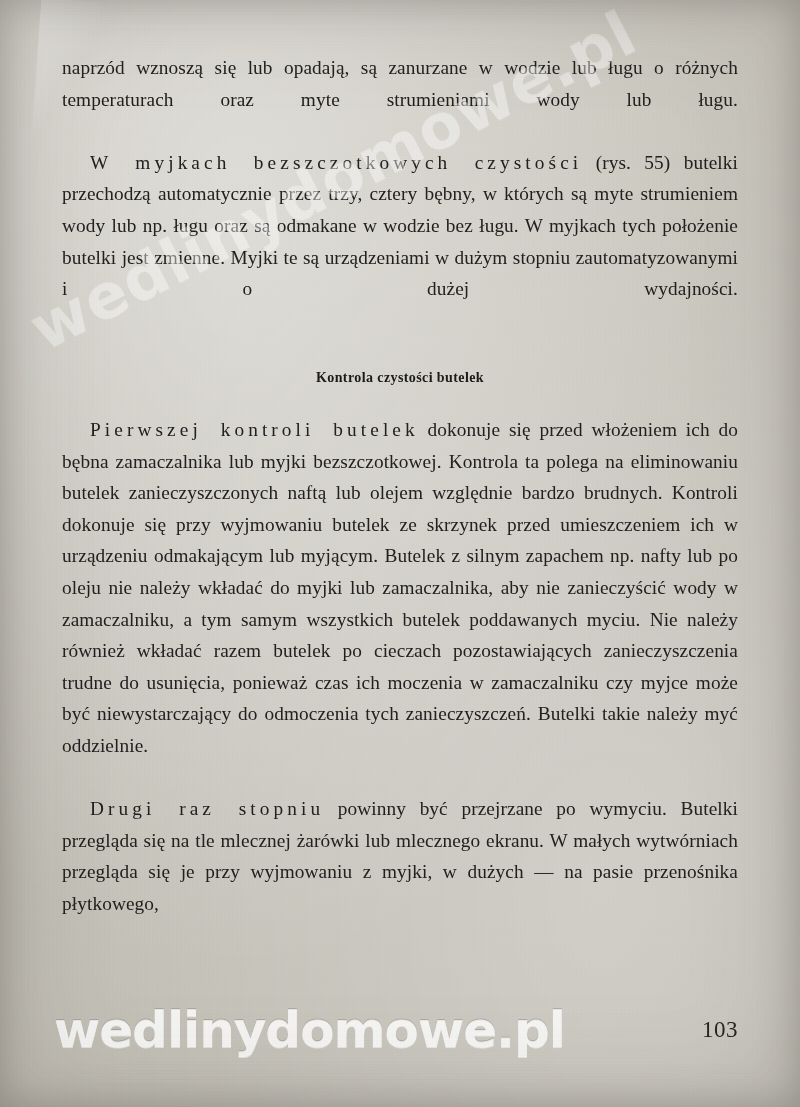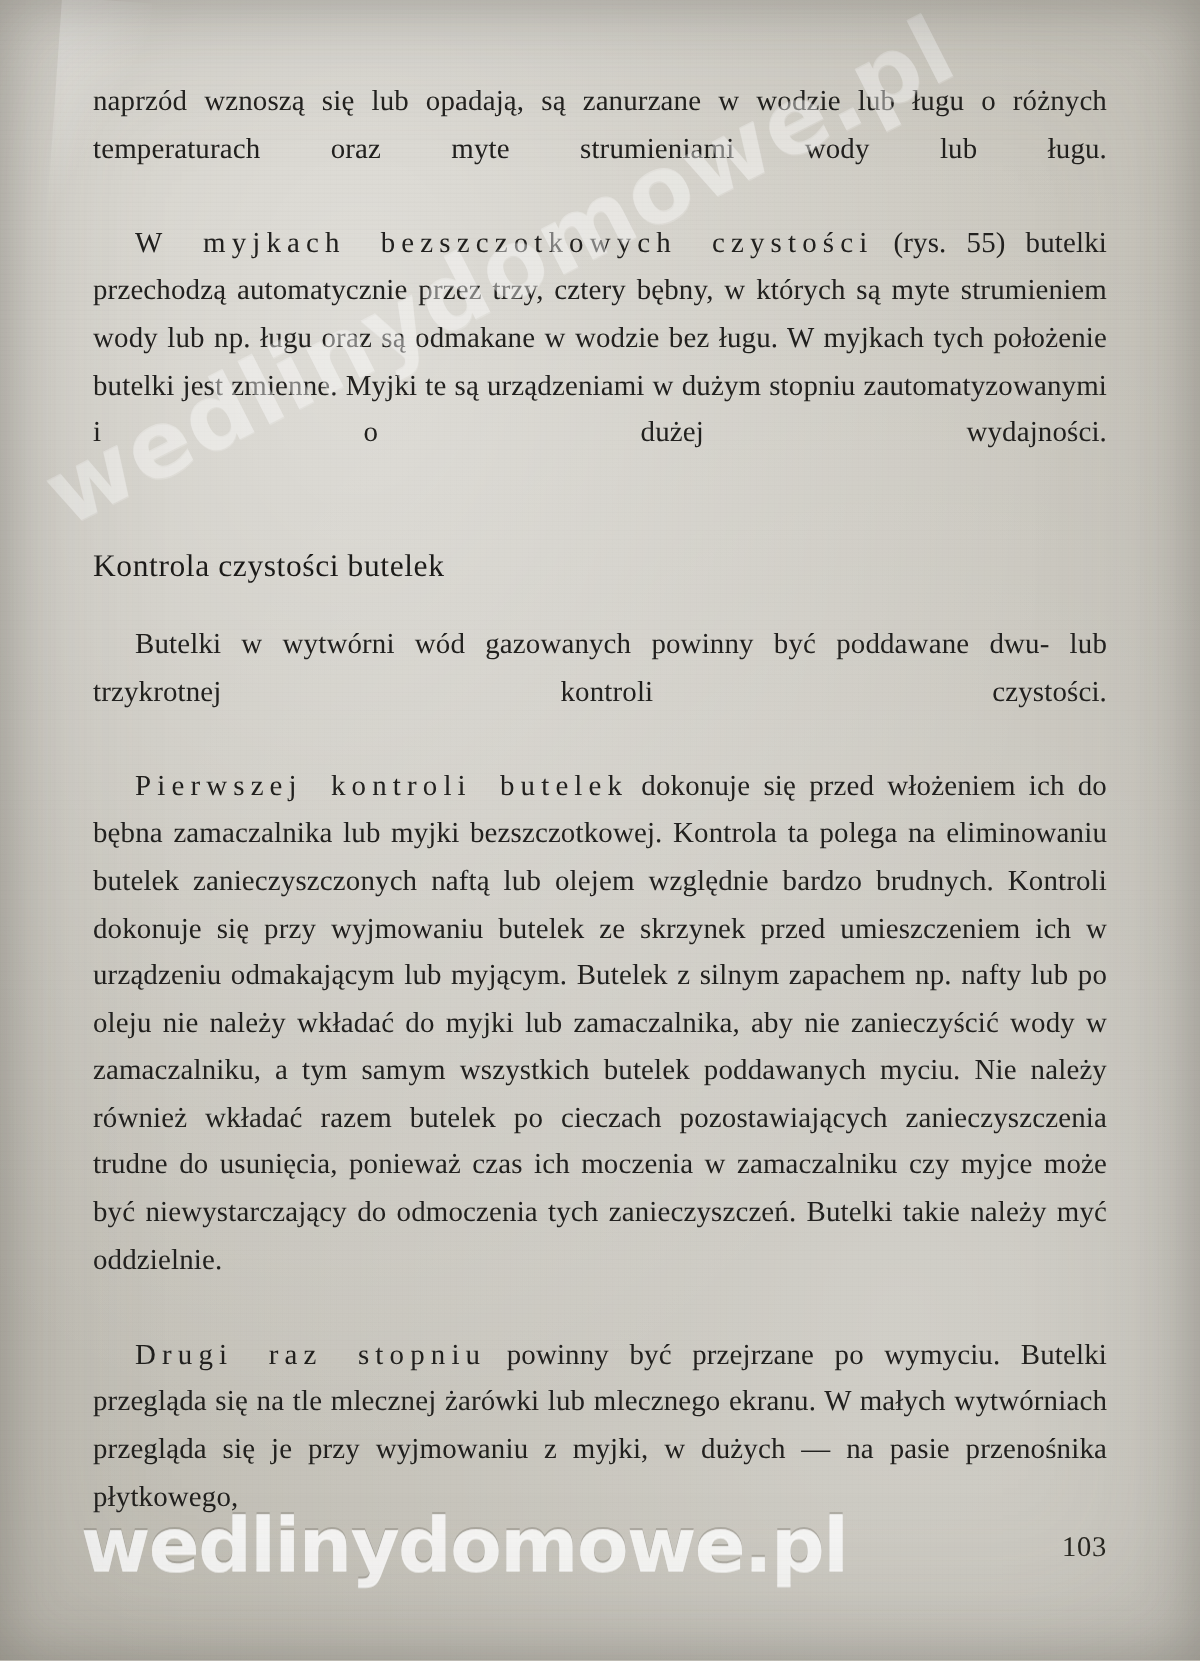--- a/index.html
+++ b/index.html
@@ -86,32 +86,33 @@
   }
 
   
   .spaced {
     letter-spacing: 4.1px;
     word-spacing: 6px;
   }
 
   #section-heading {
     margin: 26px 0 20px 0;
-    font-size: 21px;
-    font-weight: normal;
+    text-align: center;
+    font-size: 14px;
+    font-weight: bold;
     letter-spacing: 0.4px;
     color: #1c1b19;
   }
 
   
   #page-number {
     position: absolute;
     right: 62px;
     bottom: 64px;
-    font-size: 19px;
+    font-size: 23px;
     color: #26251f;
     letter-spacing: 0.5px;
     text-align: right;
   }
 
   
   #watermark-bottom {
     position: absolute;
     left: 54px;
     bottom: 48px;
@@ -152,21 +153,20 @@
   <div id="page-crease"></div>
 
   <div id="text-column">
 
     <p class="para noindent"><span>naprzód wznoszą się lub opadają, są zanurzane w wodzie lub ługu o różnych temperaturach oraz myte strumieniami wody lub ługu.</span></p>
 
     <p class="para"><span class="spaced">W myjkach bezszczotkowych czystości</span><span> (rys. 55) butelki przechodzą automatycznie przez trzy, cztery bębny, w których są myte strumieniem wody lub np. ługu oraz są odmakane w wodzie bez ługu. W myjkach tych położenie butelki jest zmienne. Myjki te są urządzeniami w dużym stopniu zautomatyzowanymi i o dużej wydajności.</span></p>
 
     <h2 id="section-heading">Kontrola czystości butelek</h2>
 
-    <p class="para"><span>Butelki w wytwórni wód gazowanych powinny być poddawane dwu- lub trzykrotnej kontroli czystości.</span></p>
 
     <p class="para"><span class="spaced">Pierwszej kontroli butelek</span><span> dokonuje się przed włożeniem ich do bębna zamaczalnika lub myjki bezszczotkowej. Kontrola ta polega na eliminowaniu butelek zanieczyszczonych naftą lub olejem względnie bardzo brudnych. Kontroli dokonuje się przy wyjmowaniu butelek ze skrzynek przed umieszczeniem ich w urządzeniu odmakającym lub myjącym. Butelek z silnym zapachem np. nafty lub po oleju nie należy wkładać do myjki lub zamaczalnika, aby nie zanieczyścić wody w zamaczalniku, a tym samym wszystkich butelek poddawanych myciu. Nie należy również wkładać razem butelek po cieczach pozostawiających zanieczyszczenia trudne do usunięcia, ponieważ czas ich moczenia w zamaczalniku czy myjce może być niewystarczający do odmoczenia tych zanieczyszczeń. Butelki takie należy myć oddzielnie.</span></p>
 
 
     <p class="para"><span class="spaced">Drugi raz stopniu</span><span> powinny być przejrzane po wymyciu. Butelki przegląda się na tle mlecznej żarówki lub mlecznego ekranu. W małych wytwórniach przegląda się je przy wyjmowaniu z myjki, w dużych — na pasie przenośnika płytkowego,</span></p>
 
   </div>
 
   <div id="page-number">103</div>
 

